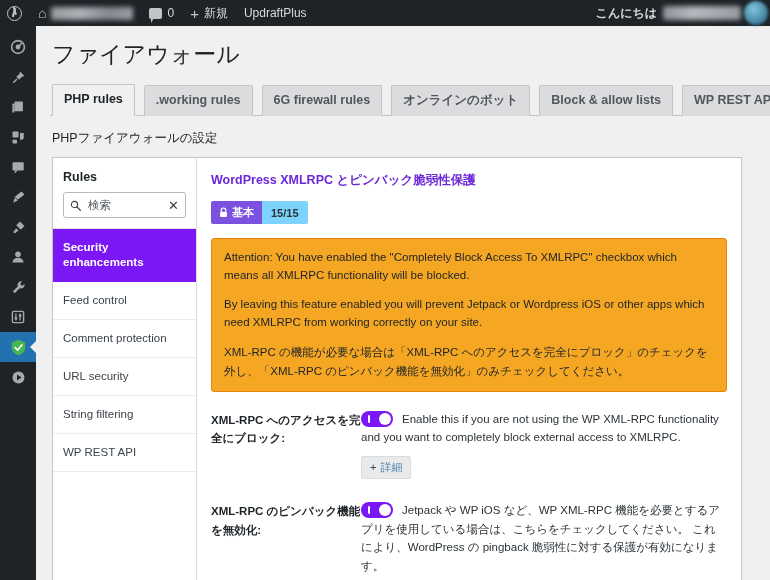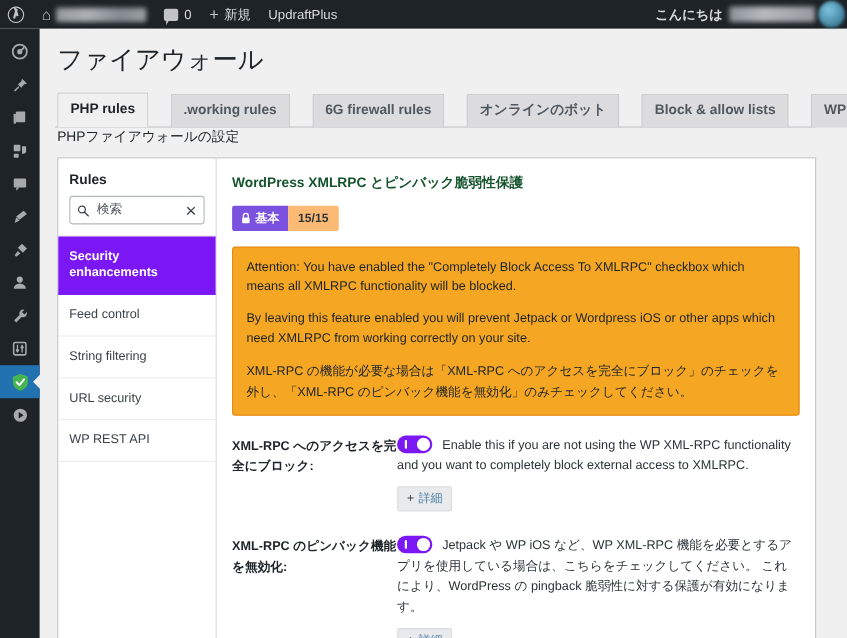--- a/index.html
+++ b/index.html
@@ -84,22 +84,22 @@
   #content {
     flex:1; background:#f0f0f1; padding:14px 28px 0 14px; overflow:hidden;
   }
   h1.page-title {
     font-size:23px; font-weight:400; color:#1d2327;
     margin:0 0 14px 2px; line-height:1.3;
   }
 
   
   .nav-tabs {
-    display:flex; align-items:flex-end; gap:20px;
-    border-bottom:1px solid #c3c4c7; padding-left:2px; 
+    display:flex; align-items:flex-end; gap:9px;
+    border-bottom:1px solid #c3c4c7; padding-left:2px; margin-bottom:14px;
   }
   .nav-tab {
     background:#dcdcde; border:1px solid #c3c4c7; border-bottom:none;
     padding:6px 11px 7px; font-size:12.5px; font-weight:600; color:#50575e;
     border-radius:2px 2px 0 0; margin-bottom:-1px; line-height:1.4;
     cursor:pointer; white-space:nowrap;
   }
   .nav-tab.active { background:#f0f0f1; color:#1d2327; border-bottom:1px solid #f0f0f1; }
 
   h2.section-title {
@@ -137,31 +137,31 @@
     font-size:11.5px; color:#3c434a; padding:11px 10px;
     border-bottom:1px solid #ececec; cursor:pointer; line-height:1.3;
   }
   .rule-item.active {
     background:#7b16f5; color:#fff; font-weight:700;
     border-bottom:1px solid #7b16f5; padding:11px 10px;
   }
 
   
   .main-col { flex:1; padding:14px 14px 0 14px; min-width:0; }
-  .rule-title { font-size:12.5px; font-weight:700; color:#14532d; margin-bottom:12px; }
+  .rule-title { font-size:12.5px; font-weight:700; color:#6d28d9; margin-bottom:12px; }
 
   .badges { display:flex; align-items:stretch; margin-bottom:14px; }
   .badge-basic {
     background:#7b52e0; color:#fff; font-size:11px; font-weight:700;
     padding:4px 8px; display:flex; align-items:center; gap:4px;
     border-radius:2px 0 0 2px;
   }
   .lock-ico { display:block; }
   .badge-count {
-    background:#fdba74; color:#2c3338; font-size:11px; font-weight:600;
+    background:#7dd3fc; color:#2c3338; font-size:11px; font-weight:600;
     padding:4px 9px; display:flex; align-items:center; border-radius:0 2px 2px 0;
   }
 
   .notice {
     background:#f5a623; border:1px solid #e5830a; border-radius:3px;
     padding:10px 12px; margin-bottom:18px;
   }
   .notice p {
     margin:0 0 11px 0; font-size:11.5px; color:#1d2327; line-height:1.55;
   }
@@ -332,22 +332,23 @@
                 <circle cx="6.5" cy="6.5" r="4.5" fill="none" stroke="#3c434a" stroke-width="1.6"></circle>
                 <path d="M10 10 L15 15" stroke="#3c434a" stroke-width="1.8" stroke-linecap="round"></path>
               </svg>
             <input class="search-field" type="text" placeholder="検索" style="">
             <span class="clear-ico">✕</span>
           </div>
         </div>
         <div class="rules-list">
           <div class="rule-item active">Security enhancements</div>
           <div class="rule-item">Feed control</div>
+          <div class="rule-item">Comment protection</div>
+          <div class="rule-item">URL security</div>
           <div class="rule-item">String filtering</div>
-          <div class="rule-item">URL security</div>
           <div class="rule-item">WP REST API</div>
         </div>
       </div>
 
       <div class="main-col">
         <div class="rule-title">WordPress XMLRPC とピンバック脆弱性保護</div>
 
         <div class="badges">
           <div class="badge-basic">
             <svg class="lock-ico" width="9" height="11" viewBox="0 0 12 14">

